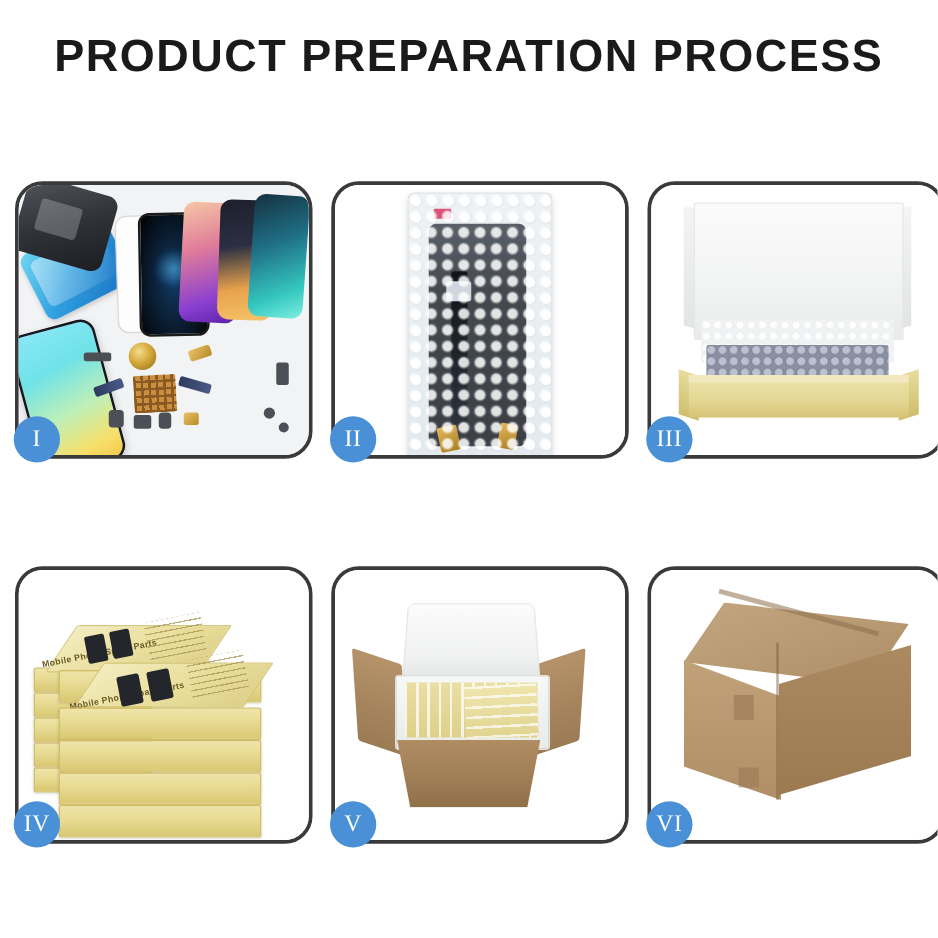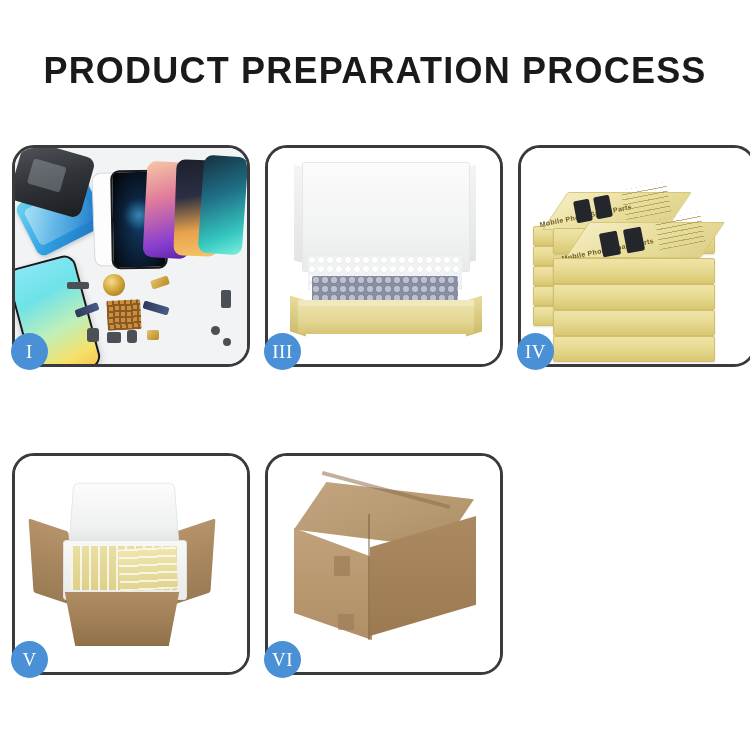--- a/index.html
+++ b/index.html
@@ -10,21 +10,21 @@
     width: 750px;
     height: 750px;
     background: #ffffff;
     font-family: "Liberation Sans", sans-serif;
     overflow: hidden;
     position: relative;
   }
 
   
   .header {
-    padding-top: 52px;
+    padding-top: 26px;
     text-align: center;
   }
   .page-title {
     font-family: "Liberation Sans", sans-serif;
     font-size: 36px;
     font-weight: bold;
     letter-spacing: 1.2px;
     color: #1a1a1a;
     line-height: 1.05;
     margin: 0;
@@ -484,20 +484,34 @@
       <div class="chip" style="left:92px;top:184px;width:14px;height:11px;"></div>
       <div class="chip" style="left:112px;top:182px;width:10px;height:13px;border-radius:3px;"></div>
       <div class="chip-gold" style="left:132px;top:182px;width:12px;height:10px;"></div>
       <div class="chip" style="left:196px;top:178px;width:9px;height:9px;border-radius:50%;"></div>
       <div class="chip" style="left:208px;top:190px;width:8px;height:8px;border-radius:50%;"></div>
       <div class="chip" style="left:206px;top:142px;width:10px;height:18px;border-radius:2px;"></div>
     </div>
     <div class="badge">I</div>
   </div>
 
+  <div class="panel">
+    <div class="panel-inner p2">
+      <div class="bag">
+        <div class="lcd"></div>
+        <div class="lcd-strip"></div>
+        <div class="lcd-conn"></div>
+        <div class="lcd-gold-a"></div>
+        <div class="lcd-gold-b"></div>
+        <div class="label-pink"></div>
+      </div>
+      <div class="bubble-overlay"></div>
+    </div>
+    <div class="badge">II</div>
+  </div>
 
   <div class="panel">
     <div class="panel-inner p3">
       <div class="box3-lid-l"></div>
       <div class="box3-lid-r"></div>
       <div class="box3-lid"></div>
       <div class="foam"></div>
       <div class="bubble-dark"></div>
       <div class="box3-flap-l"></div>
       <div class="box3-flap-r"></div>

